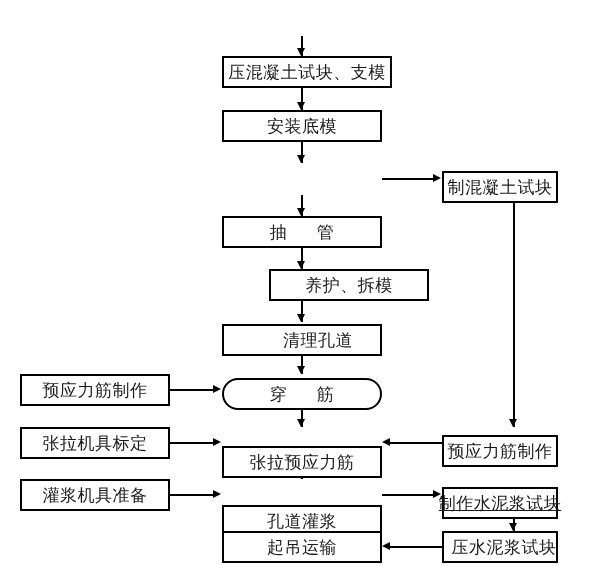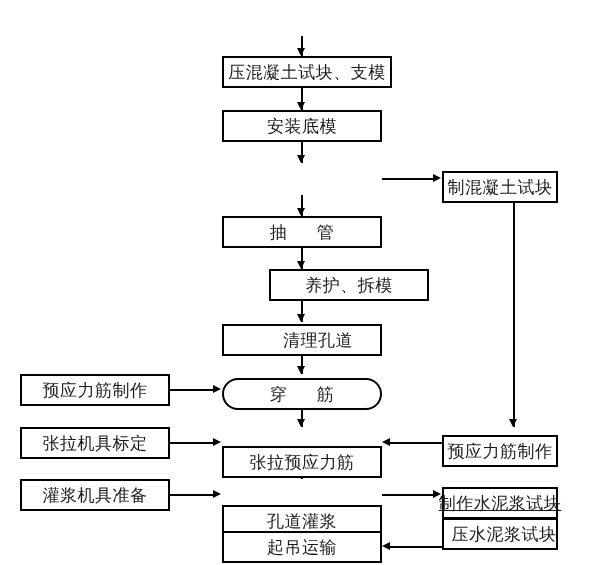--- a/index.html
+++ b/index.html
@@ -99,21 +99,21 @@
   <div class="node left" style="top:427px;">张拉机具标定</div>
 
   <div class="node left" style="top:479px;">灌浆机具准备</div>
 
   <div class="node right" style="top:163px;">制混凝土试块</div>
 
   <div class="node right" style="top:427px;">预应力筋制作</div>
 
   <div class="node right" style="top:479px;text-decoration:underline;">制作水泥浆试块</div>
 
-  <div class="node right" style="top:510px;padding-left:8px;">压水泥浆试块</div>
+  <div class="node right" style="top:523px;padding-left:8px;">压水泥浆试块</div>
 
   <div class="vline" style="left:301px; top:36px;  height:20px;"></div>
   <div class="arrow down" style="left:297px; top:48px;"></div>
 
   <div class="vline" style="left:301px; top:88px;  height:22px;"></div>
   <div class="arrow down" style="left:297px; top:102px;"></div>
 
   <div class="vline" style="left:301px; top:142px; height:21px;"></div>
   <div class="arrow down" style="left:297px; top:155px;"></div>
 

